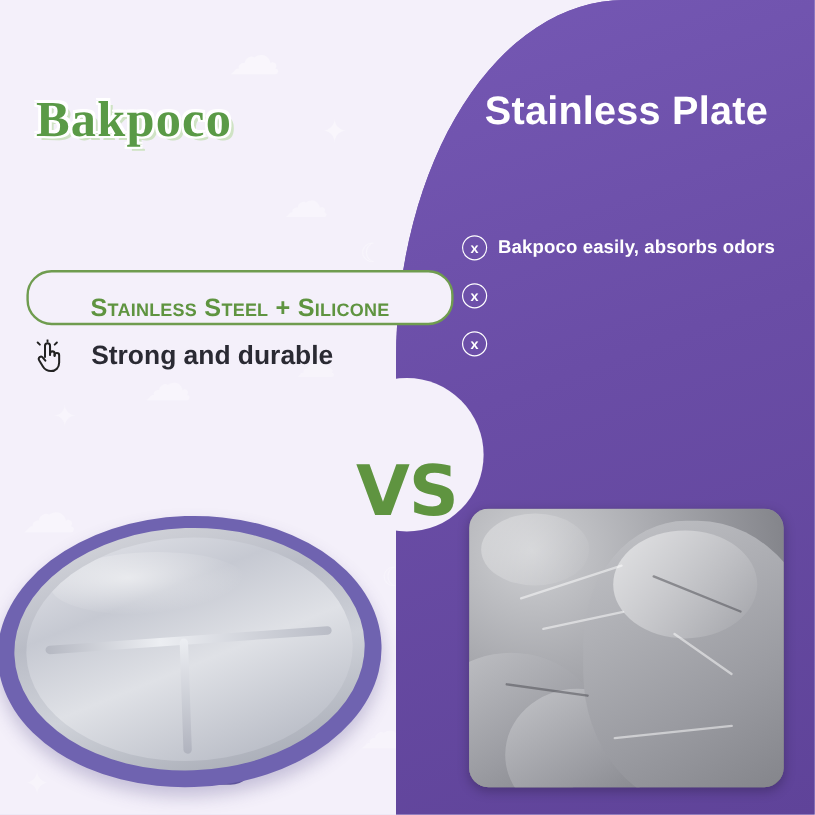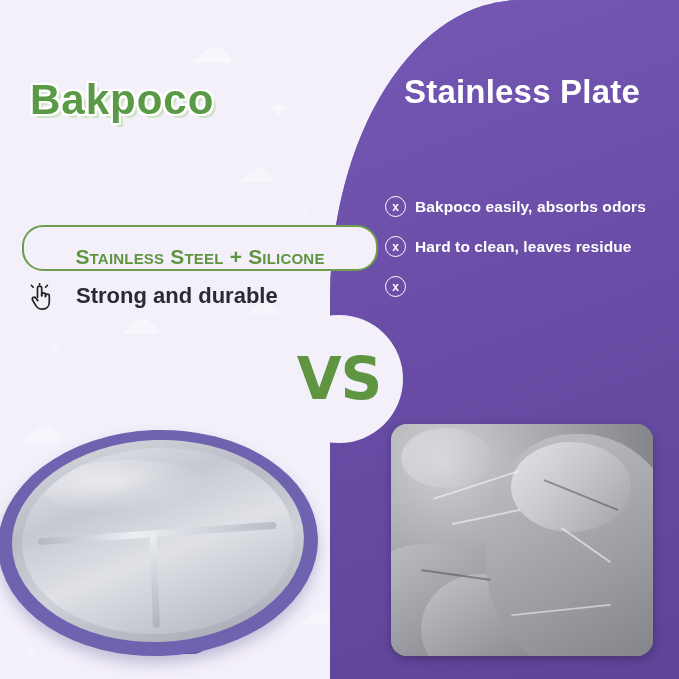--- a/index.html
+++ b/index.html
@@ -57,21 +57,21 @@
     font-size: 34px;
     line-height: 1;
     user-select: none;
   }
 
   
   .brand {
     position: absolute;
     left: 30px;
     top: 76px;
-    font-family: Liberation Sans, sans-serif;
+    font-family: Liberation Serif, serif;
     font-size: 42px;
     font-weight: bold;
     letter-spacing: 1px;
     color: #5a9a46;
     -webkit-text-stroke: 0px;
     text-shadow:
       2px 0 0 #ffffff, -2px 0 0 #ffffff, 0 2px 0 #ffffff, 0 -2px 0 #ffffff,
       2px 2px 0 #ffffff, -2px 2px 0 #ffffff, 2px -2px 0 #ffffff, -2px -2px 0 #ffffff,
       4px 4px 0 #cfe3c4;
   }
@@ -174,21 +174,21 @@
   
   .vs-wrap {
     position: absolute;
     left: 275px;
     top: 315px;
     width: 128px;
     height: 128px;
     border-radius: 50%;
     background: #f4f0fa;
     display: flex;
-    align-items: center;
+    align-items: flex-end;
     justify-content: center;
     z-index: 6;
   }
   .vs-text {
     font-size: 58px;
     font-weight: bold;
     color: #5f9440;
     font-family: "DejaVu Sans", sans-serif;
     letter-spacing: -1px;
   }
@@ -356,21 +356,20 @@
     <div>Stainless Plate</div>
   </div>
 
   <div class="cons">
     <div class="con-row">
       <span class="x-badge">x</span>
       <span class="con-text">Bakpoco easily, absorbs odors</span>
     </div>
     <div class="con-row">
       <span class="x-badge">x</span>
-      <span class="con-text">Hard to clean, leaves residue</span>
     </div>
     <div class="con-row">
       <span class="x-badge">x</span>
     </div>
   </div>
 
   <div class="vs-wrap">
     <span class="vs-text">VS</span>
   </div>
 

